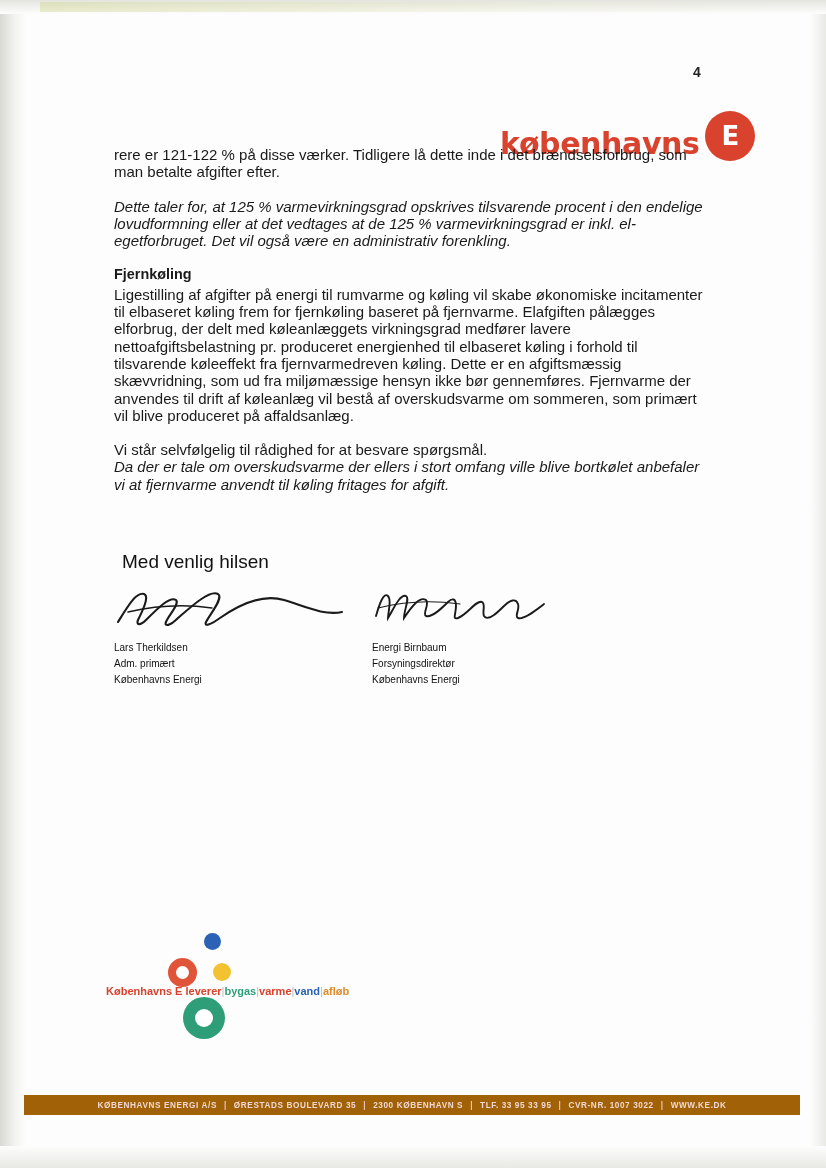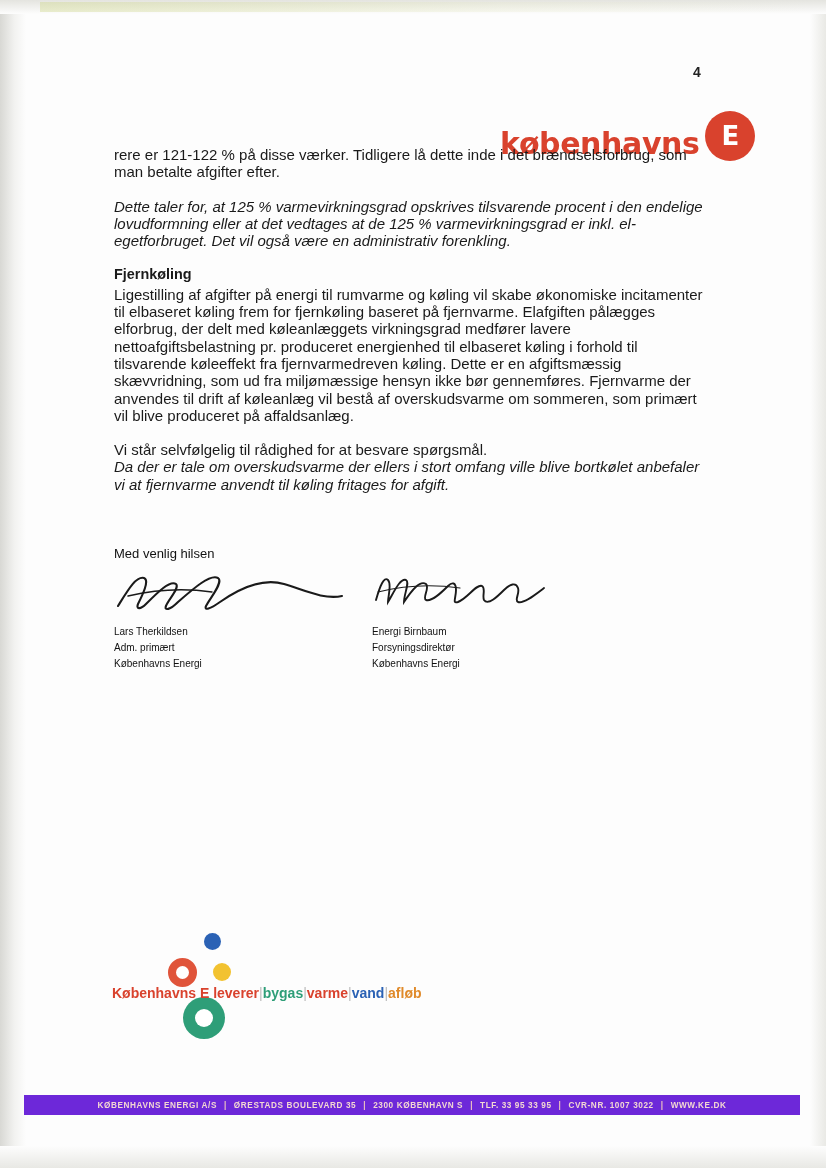--- a/index.html
+++ b/index.html
@@ -119,23 +119,23 @@
   }
 
   
   .sig-area {
     position: absolute;
     left: 114px;
     top: 545px;
     width: 600px;
   }
   .closing {
-    font-size: 13px;
+    font-size: 19px;
     line-height: 17.3px;
-    margin: 0;
+    margin: 8px;
   }
   .sig-row {
     position: relative;
     height: 60px;
   }
   .sig-svg-1 {
     position: absolute;
     left: 0px;
     top: 4px;
   }
@@ -201,41 +201,41 @@
   }
   .dot-green-inner {
     position: absolute;
     left: 95px; top: 84px;
     width: 18px; height: 18px;
     border-radius: 50%;
     background: #ffffff;
   }
   .tagline {
     position: absolute;
-    left: 12px;
+    left: 6px;
     top: 60px;
-    font-size: 14px;
+    font-size: 11px;
     font-weight: bold;
     white-space: nowrap;
     text-align: right;
   }
   .t-red { color: #d9422d; }
   .t-green { color: #2e9e78; }
   .t-orange { color: #e08a2a; }
   .t-blue { color: #2b62b5; }
   .t-sep { color: #bbbbbb; font-weight: normal; }
 
   
   .bottom-bar {
     position: absolute;
     left: 24px;
     top: 1095px;
     width: 776px;
     height: 20px;
-    background: #6d28d9;
+    background: #a16207;
     display: flex;
     align-items: center;
     justify-content: center;
   }
   .bottom-bar-text {
     font-size: 8.2px;
     font-weight: bold;
     letter-spacing: 0.6px;
     color: #f3d7d2;
     white-space: nowrap;

